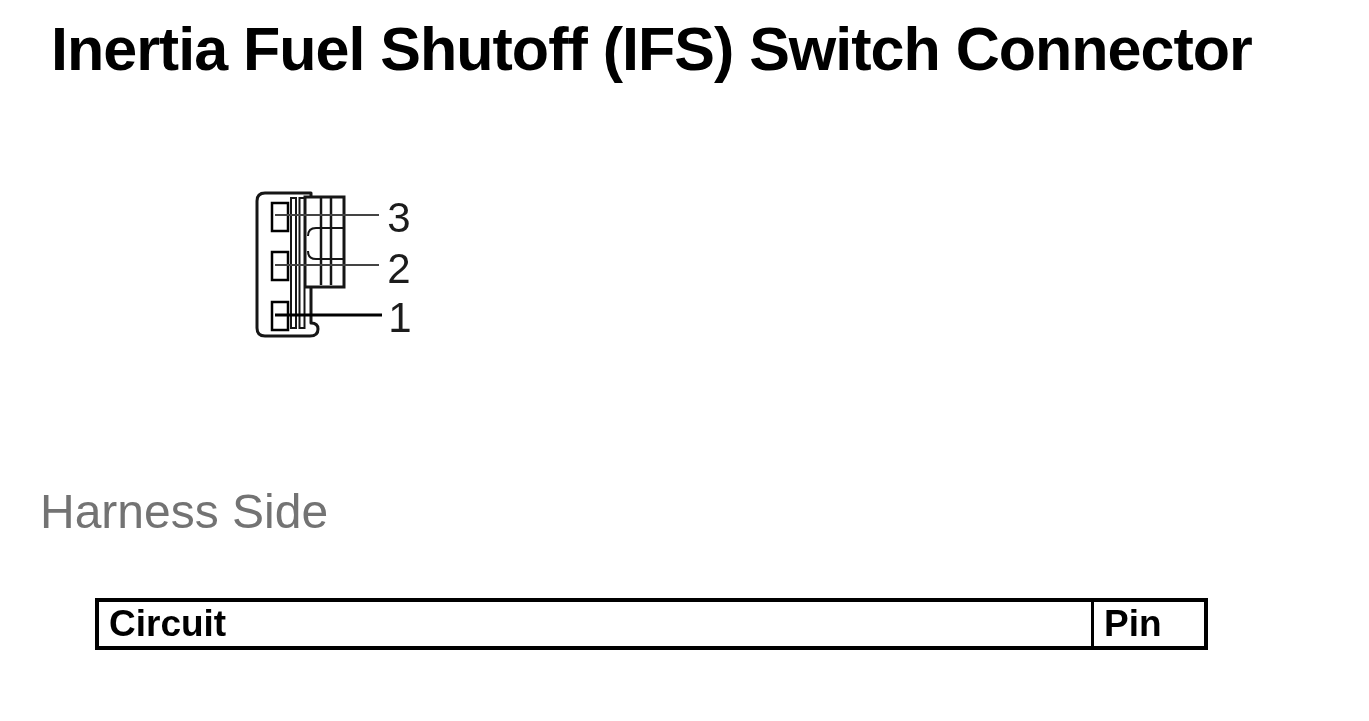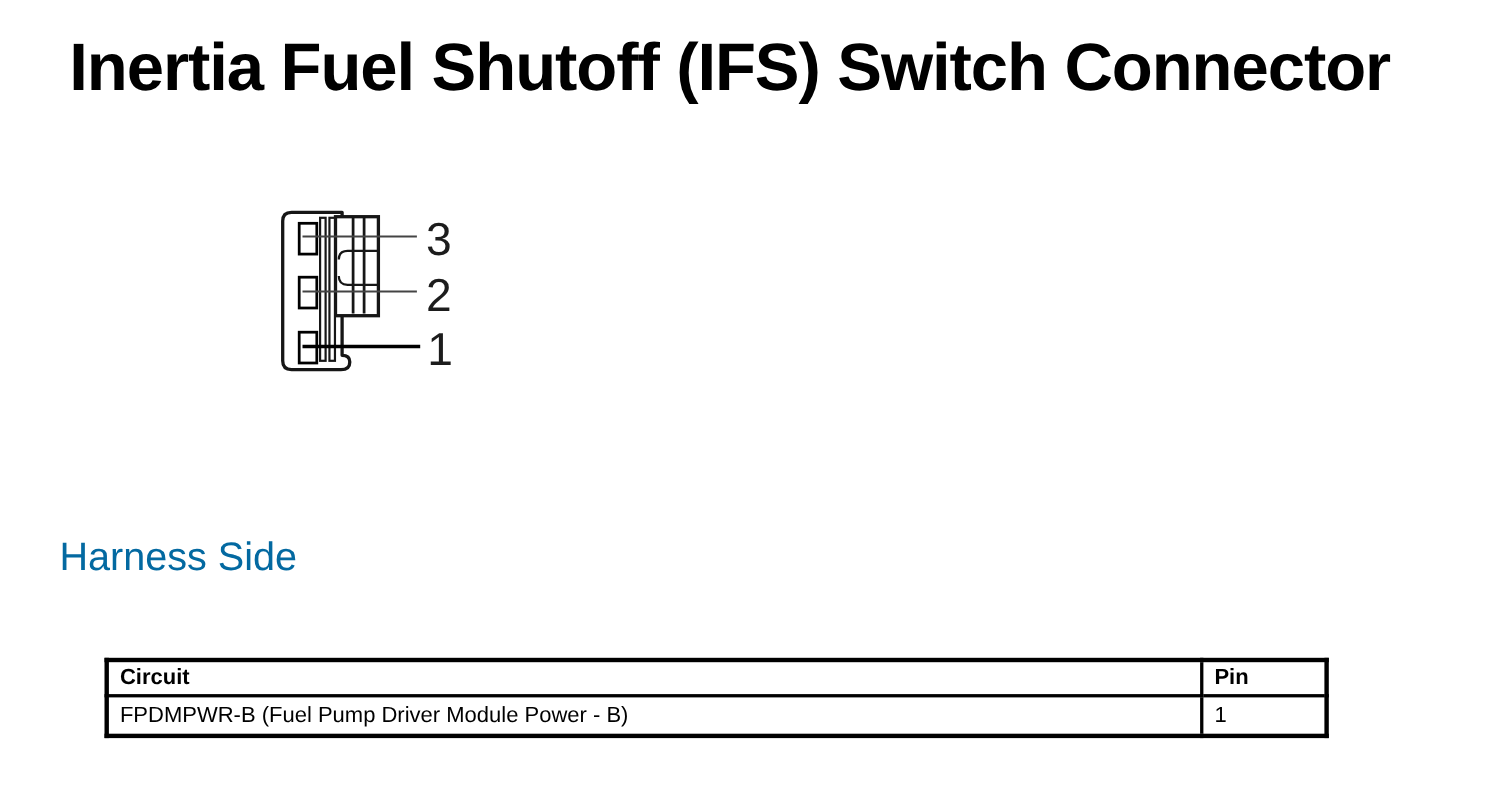--- a/index.html
+++ b/index.html
@@ -12,21 +12,21 @@
     width: 1369px;
     height: 721px;
     font-family: "Liberation Sans", sans-serif;
     color: #000000;
     overflow: hidden;
   }
   .page-title {
     position: absolute;
     left: 47px;
     top: 15px;
-    margin: 16px;
+    margin: 4px;
     font-size: 61px;
     font-weight: bold;
     line-height: 1;
     letter-spacing: -1px;
     white-space: nowrap;
     color: #000000;
   }
   .connector-svg {
     position: absolute;
     left: 250px;
@@ -34,34 +34,34 @@
     width: 175px;
     height: 165px;
   }
   .connector-svg text {
     font-family: "Liberation Sans", sans-serif;
     font-size: 42px;
     fill: #1c1c1c;
   }
   .harness-label {
     position: absolute;
-    left: 54px;
+    left: 40px;
     top: 486px;
-    font-size: 36px;
+    font-size: 48px;
     line-height: 1.1;
-    color: #0369a1;
+    color: #737373;
   }
   .pinout-table {
     position: absolute;
     left: 95px;
     top: 598px;
     width: 1082px;
     border-collapse: collapse;
     table-layout: fixed;
-    font-size: 20px;
+    font-size: 37px;
     color: #000000;
   }
   .pinout-table th,
   .pinout-table td {
     border: 3px solid #000000;
     padding: 1px 4px 1px 10px;
     text-align: left;
     vertical-align: middle;
     white-space: nowrap;
     overflow: hidden;
@@ -115,18 +115,14 @@
 <div class="harness-label">Harness Side</div>
 
 <table class="pinout-table">
   <thead>
     <tr>
       <th class="col-circuit">Circuit</th>
       <th class="col-pin">Pin</th>
     </tr>
   </thead>
   <tbody>
-    <tr>
-      <td>FPDMPWR-B (Fuel Pump Driver Module Power - B)</td>
-      <td>1</td>
-    </tr>
   </tbody>
 </table>
 
 </body></html>

